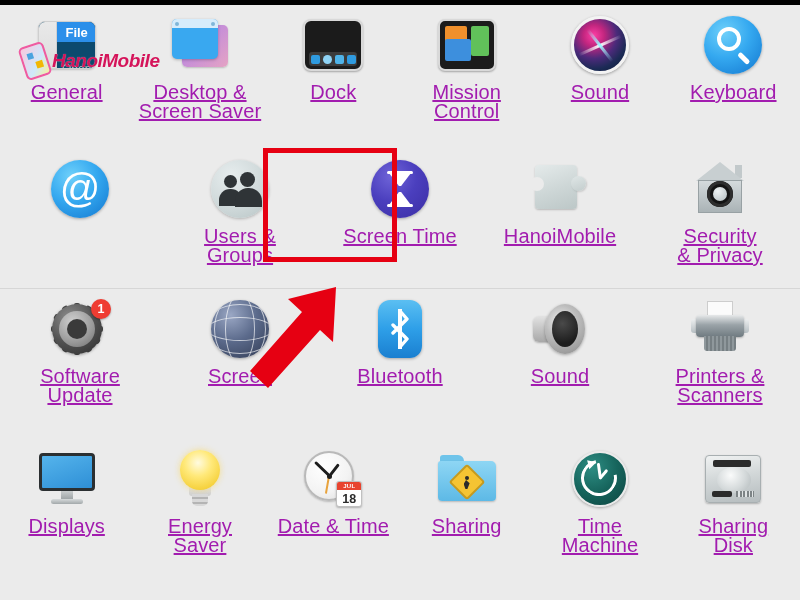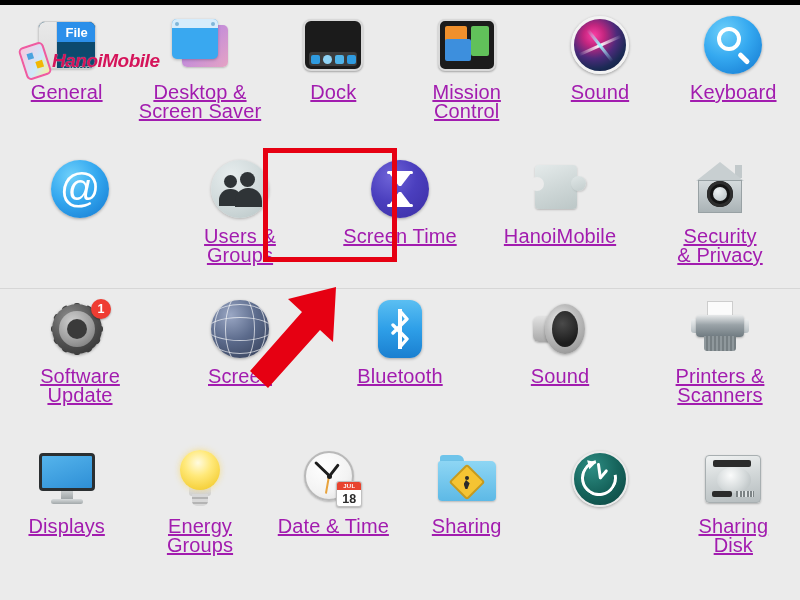--- a/index.html
+++ b/index.html
@@ -893,21 +893,21 @@
 
       <div class="cell">
         <div class="icon-wrap">
           <div class="ic-energy">
             <div class="bl-neck"></div>
               <div class="bl-glass"></div>
               <div class="bl-base"></div>
           </div>
         </div>
         <div class="cell-label">Energy
-Groups</div>
+Saver</div>
       </div>
 
       <div class="cell">
         <div class="icon-wrap">
           <div class="ic-datetime">
             <div class="cl">
               <span class="hand-h"></span>
                 <span class="hand-m"></span>
               <span class="hand-s"></span>
                 <span class="pin"></span>
@@ -935,20 +935,22 @@
 
       <div class="cell">
         <div class="icon-wrap">
           <div class="ic-timemachine">
             <div class="tm-ring"></div>
               <div class="tm-arrow"></div>
             <span class="tm-hh"></span>
               <span class="tm-mm"></span>
           </div>
         </div>
+        <div class="cell-label">Time
+Machine</div>
       </div>
 
       <div class="cell">
         <div class="icon-wrap">
           <div class="ic-startup">
             <div class="sd-top"></div>
               <div class="sd-platter"></div>
             <div class="sd-bar"></div>
               <div class="sd-conn"></div>
           </div>

